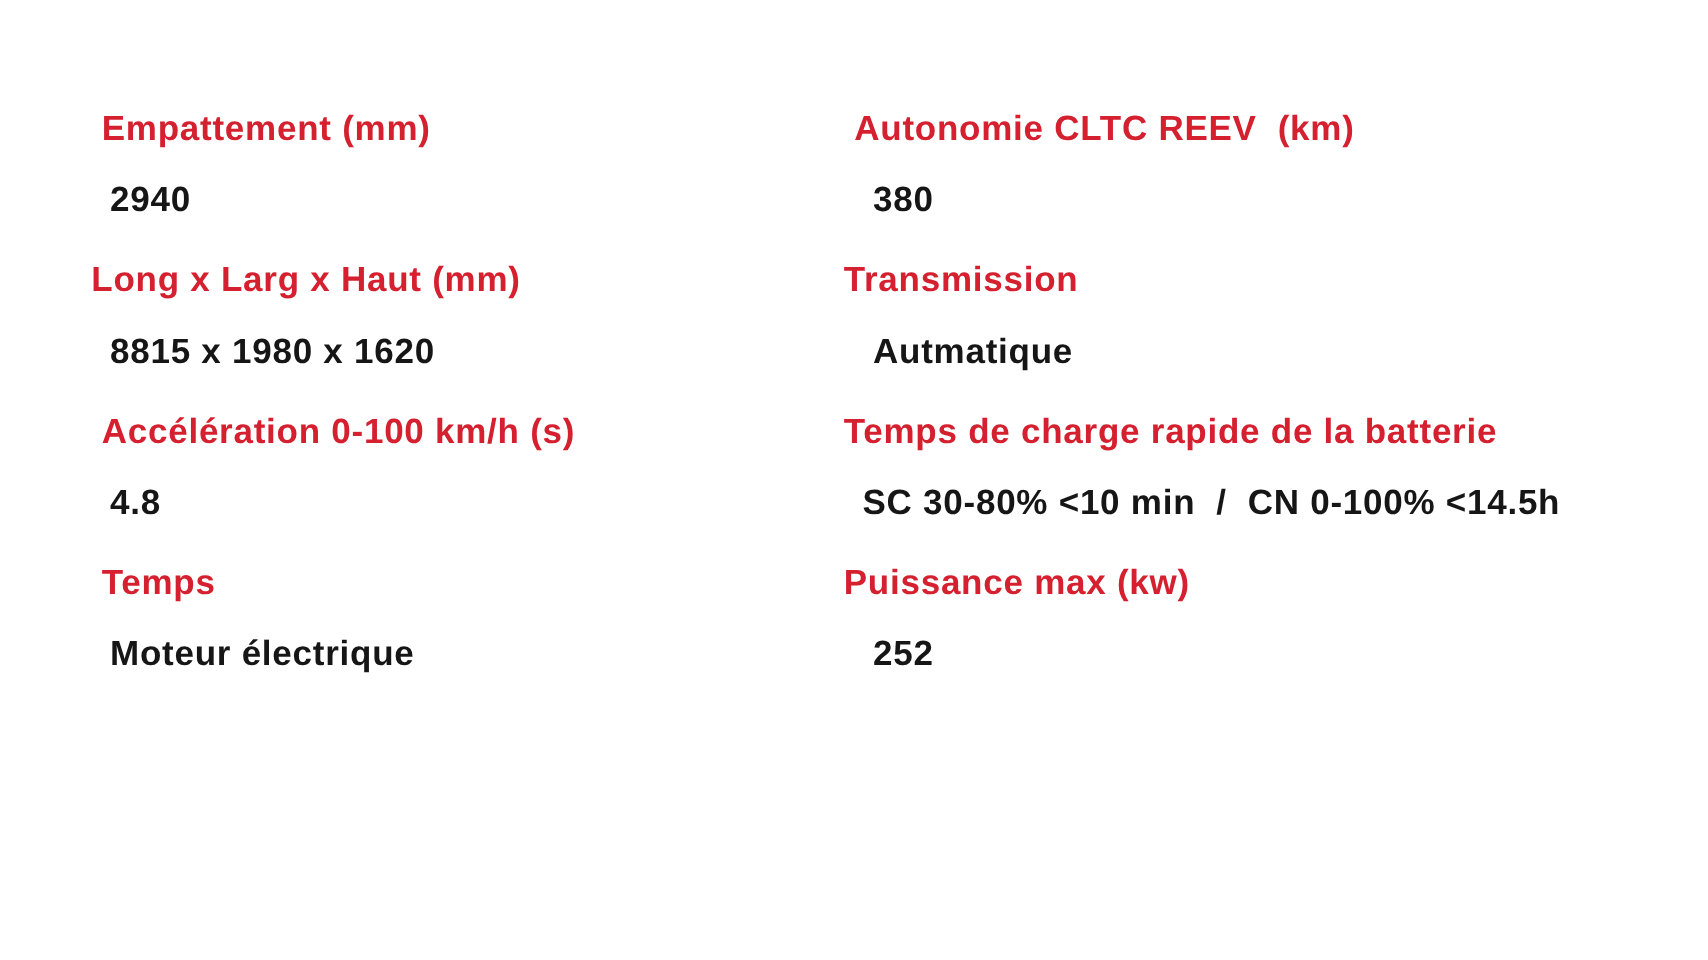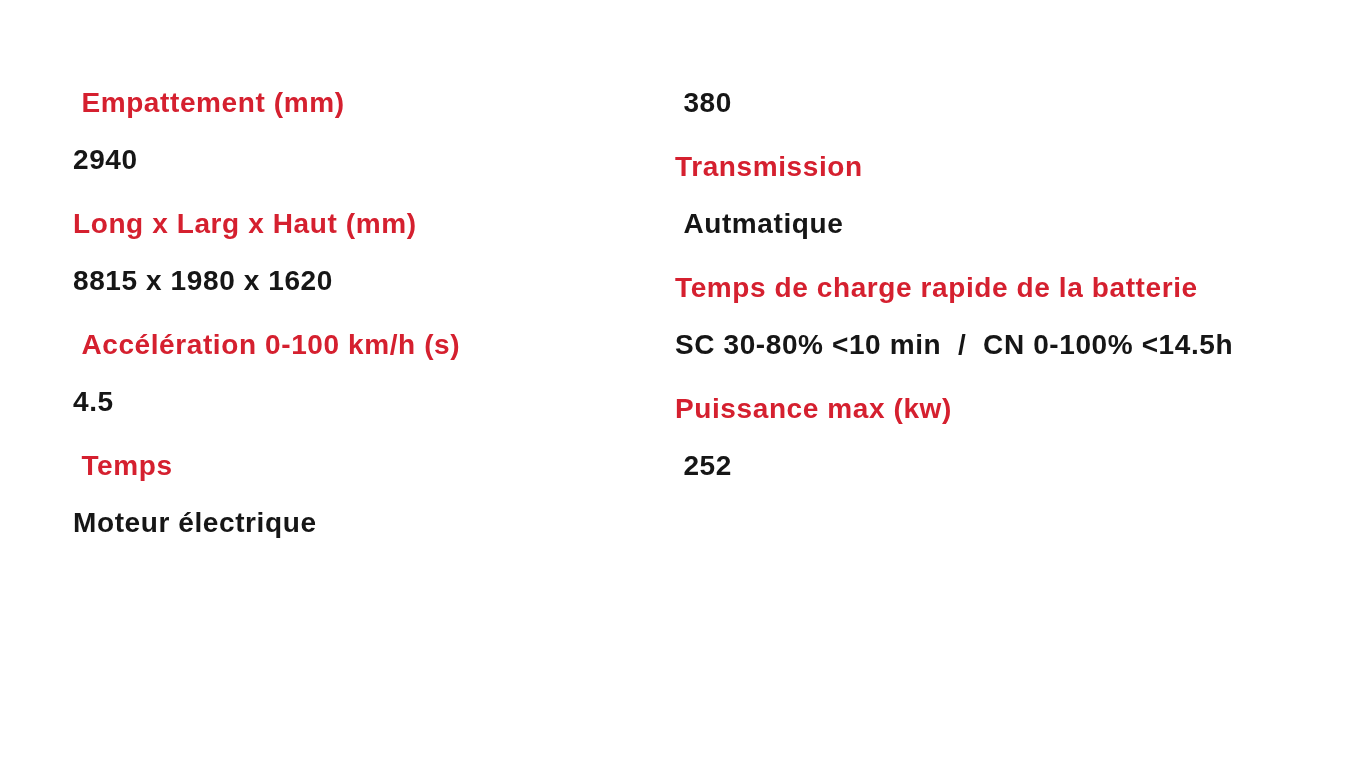--- a/index.html
+++ b/index.html
@@ -44,49 +44,51 @@
     letter-spacing: 0.6px;
     margin-bottom: 23px;
     white-space: pre-wrap;
   }
   .spec-value {
     color: #161616;
     font-size: 28px;
     line-height: 34px;
     letter-spacing: 0.6px;
     white-space: pre-wrap;
+    margin-left: 15px;
   }
 </style>
 </head>
 <body>
 
 <div class="sheet">
   <div class="columns">
 
     <div class="col col-left">
       <div class="spec-item">
         <div class="spec-label"> Empattement (mm)</div>
         <div class="spec-value">2940</div>
       </div>
       <div class="spec-item">
         <div class="spec-label">Long x Larg x Haut (mm)</div>
         <div class="spec-value">8815 x 1980 x 1620</div>
       </div>
       <div class="spec-item">
         <div class="spec-label"> Accélération 0-100 km/h (s)</div>
-        <div class="spec-value">4.5</div>
+        <div class="spec-value">4.8</div>
       </div>
       <div class="spec-item">
         <div class="spec-label"> Temps</div>
         <div class="spec-value">Moteur électrique</div>
       </div>
     </div>
 
     <div class="col col-right">
       <div class="spec-item">
+        <div class="spec-label"> Autonomie CLTC REEV  (km)</div>
         <div class="spec-value"> 380</div>
       </div>
       <div class="spec-item">
         <div class="spec-label">Transmission</div>
         <div class="spec-value"> Autmatique</div>
       </div>
       <div class="spec-item">
         <div class="spec-label">Temps de charge rapide de la batterie</div>
         <div class="spec-value">SC 30-80% &lt;10 min  /  CN 0-100% &lt;14.5h</div>
       </div>

